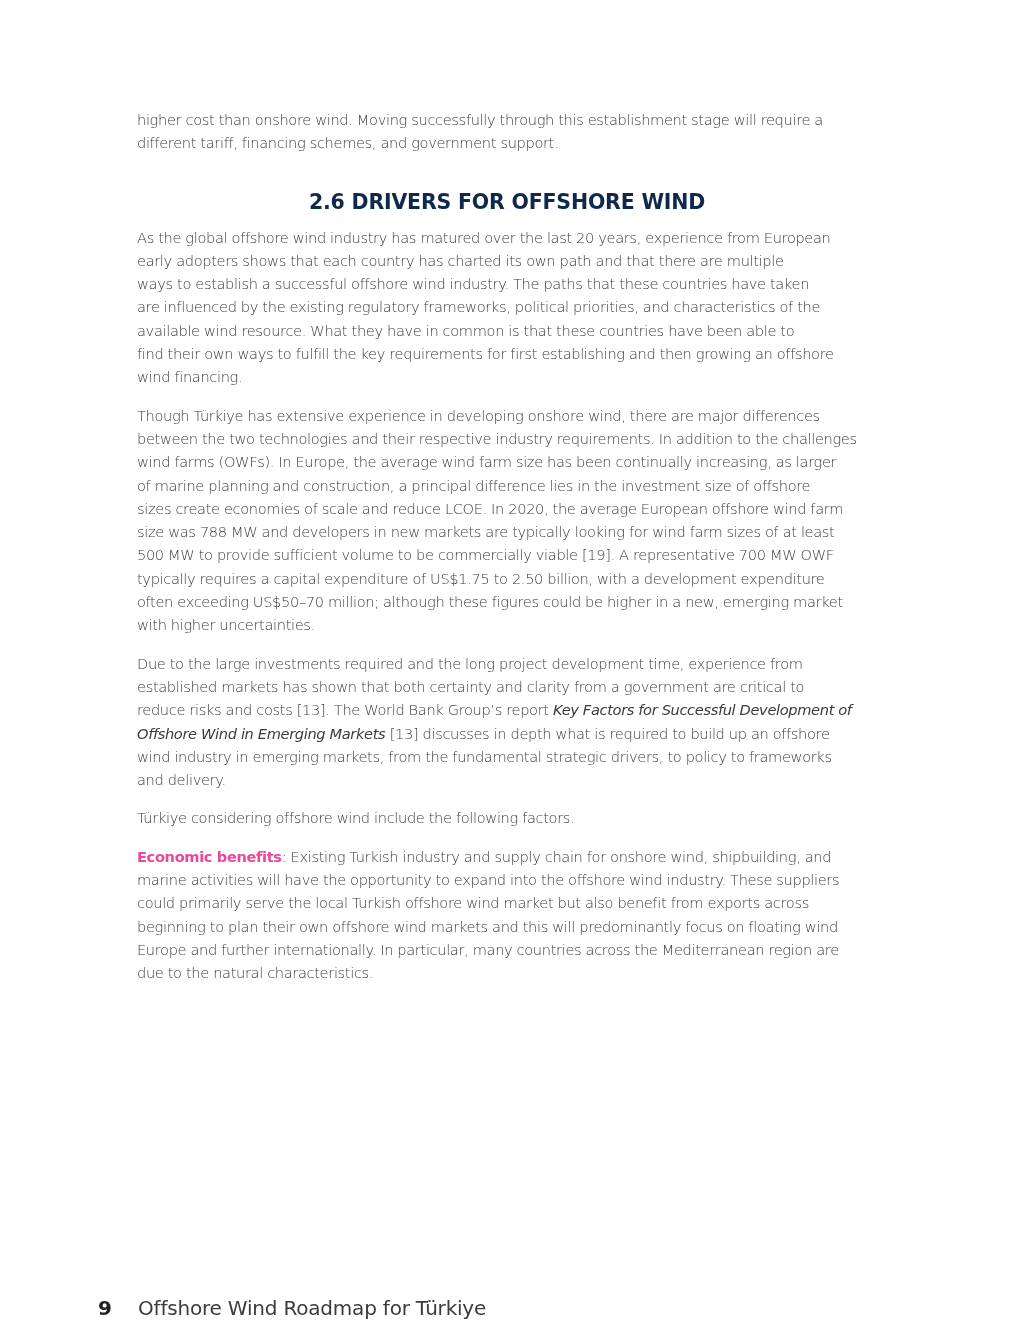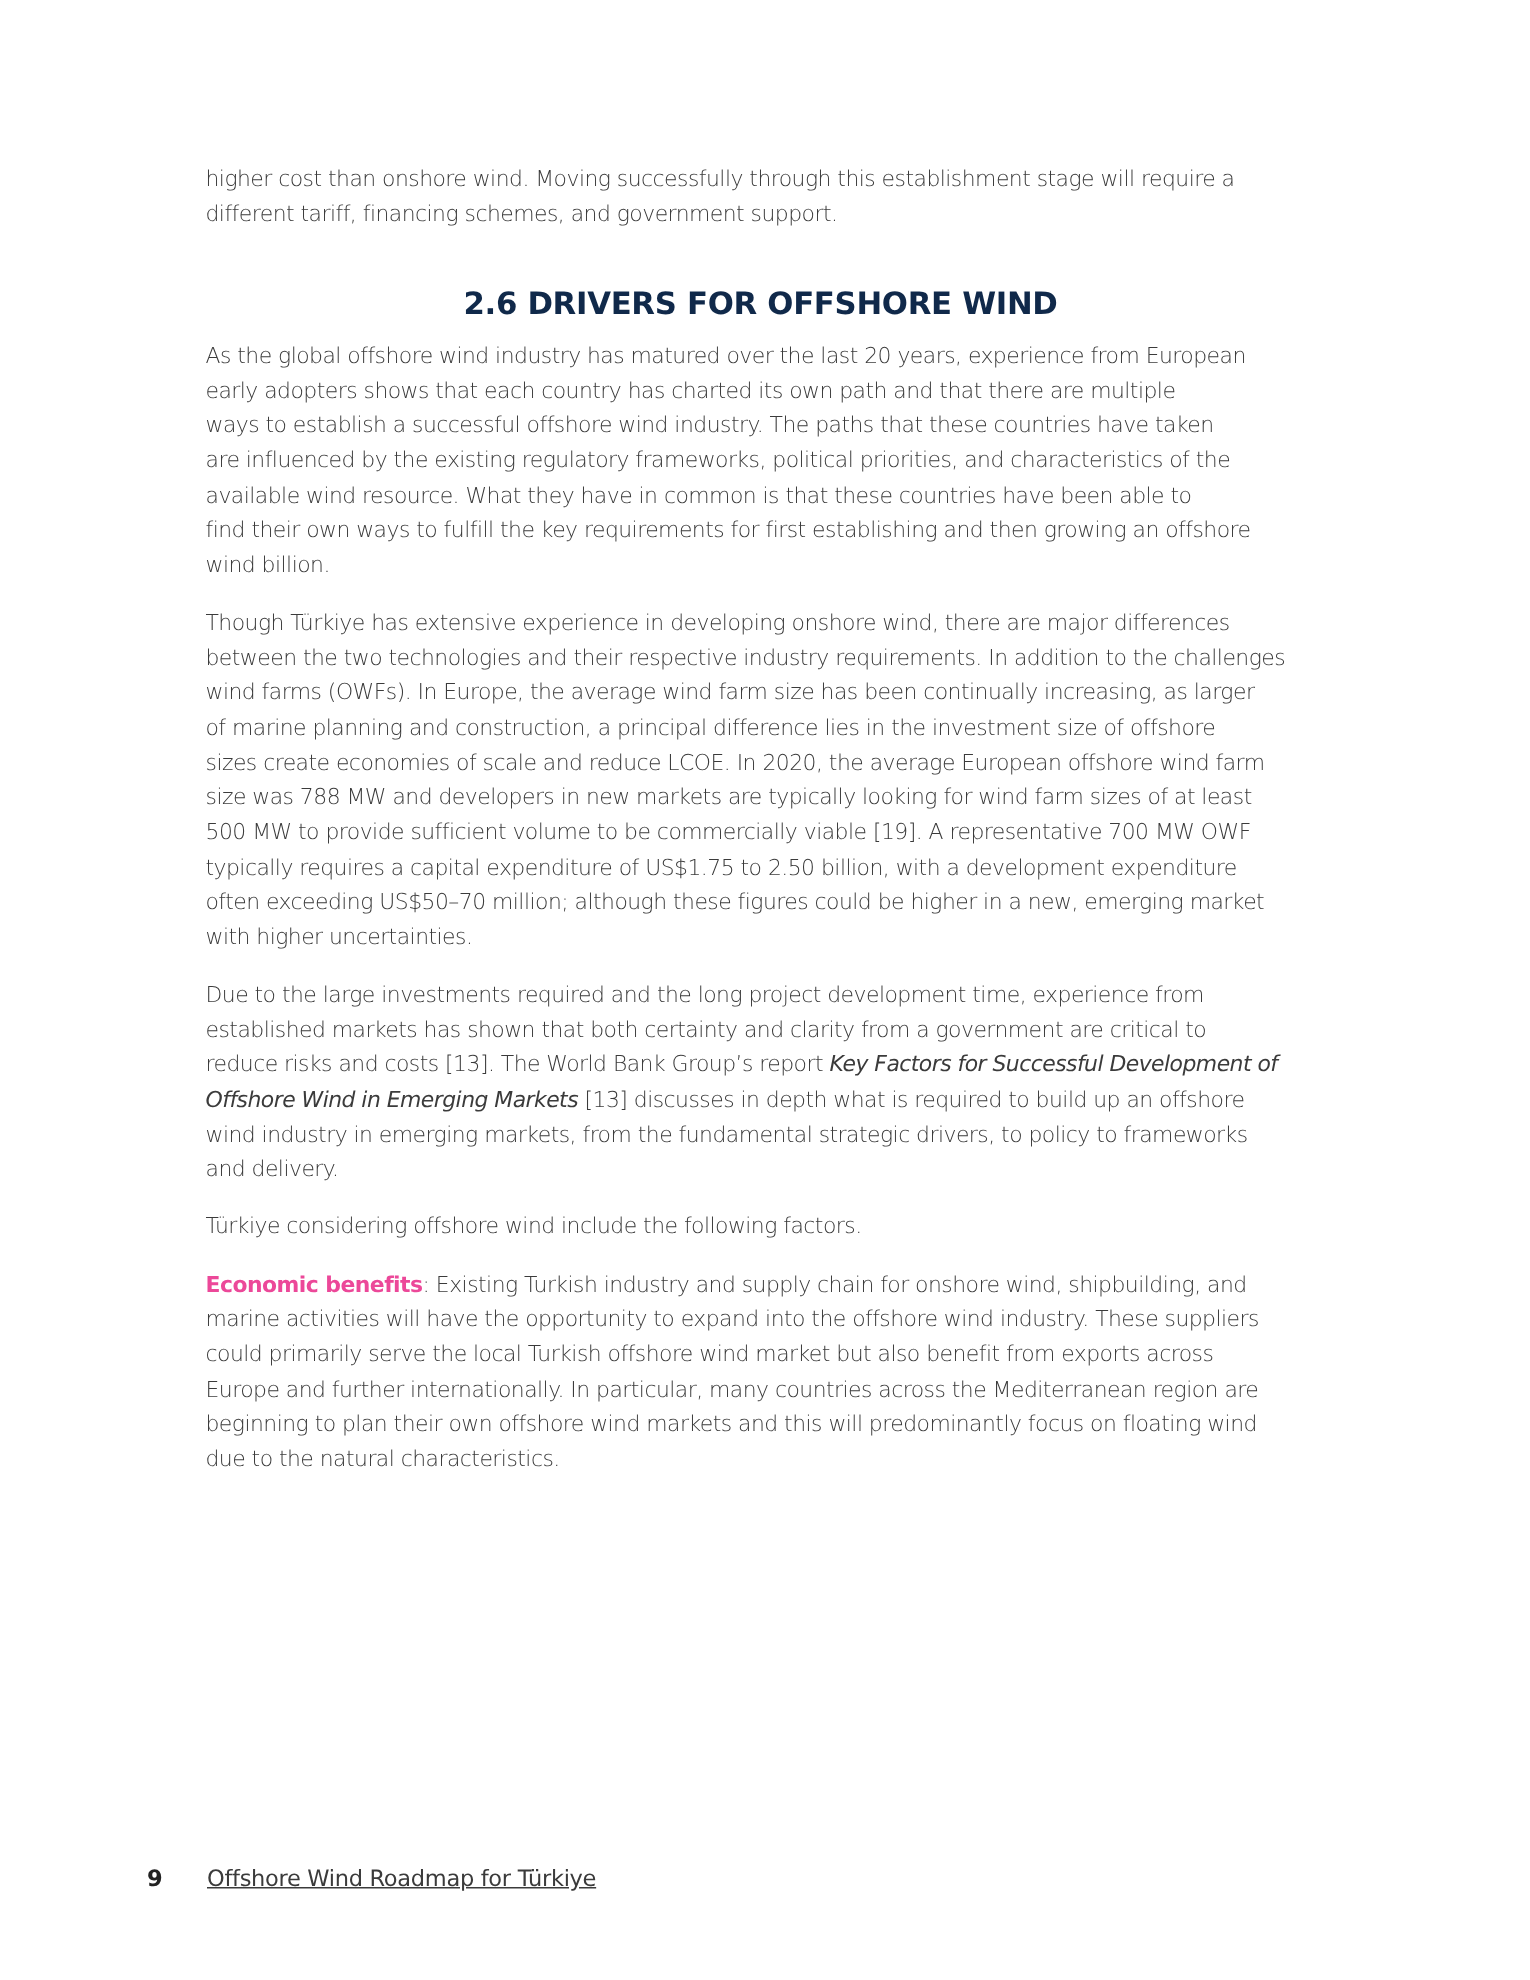--- a/index.html
+++ b/index.html
@@ -14,21 +14,21 @@
     font-size: 14.6px; line-height: 23.3px; white-space: nowrap;
     letter-spacing: -0.35px; font-weight: 300;
   }
   .para { margin: 0 0 15px 0; }
   .heading {
     color: #10294a; font-size: 20.5px; font-weight: bold;
     letter-spacing: -0.2px; margin: 34px 0 11px 0; line-height: 26px; text-align: center;
   }
   .bold { font-weight: bold; color: #ec4899; }
   .ital { font-style: italic; }
-  .footer { position: absolute; top: 1243px; left: 98px; font-size: 15px; color: #3b3b3b; text-decoration: underline; }
+  .footer { position: absolute; top: 1296px; left: 98px; font-size: 20px; color: #3b3b3b; }
   .footer .num { font-weight: bold; color: #222; display: inline-block; width: 40px; }
   .footer .title { letter-spacing: -0.2px; }
 </style>
 </head>
 <body>
 
 <div class="page">
   <div class="content">
 
     <div class="para">
@@ -38,21 +38,21 @@
 
     <h2 class="heading">2.6 DRIVERS FOR OFFSHORE WIND</h2>
 
     <div class="para">
       <div class="line">As the global offshore wind industry has matured over the last 20 years, experience from European</div>
       <div class="line">early adopters shows that each country has charted its own path and that there are multiple</div>
       <div class="line">ways to establish a successful offshore wind industry. The paths that these countries have taken</div>
       <div class="line">are influenced by the existing regulatory frameworks, political priorities, and characteristics of the</div>
       <div class="line">available wind resource. What they have in common is that these countries have been able to</div>
       <div class="line">find their own ways to fulfill the key requirements for first establishing and then growing an offshore</div>
-      <div class="line">wind billion.</div>
+      <div class="line">wind financing.</div>
     </div>
 
     <div class="para">
       <div class="line">Though Türkiye has extensive experience in developing onshore wind, there are major differences</div>
       <div class="line">between the two technologies and their respective industry requirements. In addition to the challenges</div>
       <div class="line">wind farms (OWFs). In Europe, the average wind farm size has been continually increasing, as larger</div>
       <div class="line">of marine planning and construction, a principal difference lies in the investment size of offshore</div>
       <div class="line">sizes create economies of scale and reduce LCOE. In 2020, the average European offshore wind farm</div>
       <div class="line">size was 788 MW and developers in new markets are typically looking for wind farm sizes of at least</div>
       <div class="line">500 MW to provide sufficient volume to be commercially viable [19]. A representative 700 MW OWF</div>
@@ -71,22 +71,22 @@
     </div>
 
     <div class="para">
       <div class="line">Türkiye considering offshore wind include the following factors.</div>
     </div>
 
     <div class="para">
       <div class="line"><span class="bold">Economic benefits</span><span>: Existing Turkish industry and supply chain for onshore wind, shipbuilding, and</span></div>
       <div class="line">marine activities will have the opportunity to expand into the offshore wind industry. These suppliers</div>
       <div class="line">could primarily serve the local Turkish offshore wind market but also benefit from exports across</div>
+      <div class="line">beginning to plan their own offshore wind markets and this will predominantly focus on floating wind</div>
       <div class="line">Europe and further internationally. In particular, many countries across the Mediterranean region are</div>
-      <div class="line">beginning to plan their own offshore wind markets and this will predominantly focus on floating wind</div>
       <div class="line">due to the natural characteristics.</div>
     </div>
   </div>
 
   <div class="footer">
     <span class="num">9</span><span class="title">Offshore Wind Roadmap for Türkiye</span>
   </div>
 </div>
 
 </body></html>

